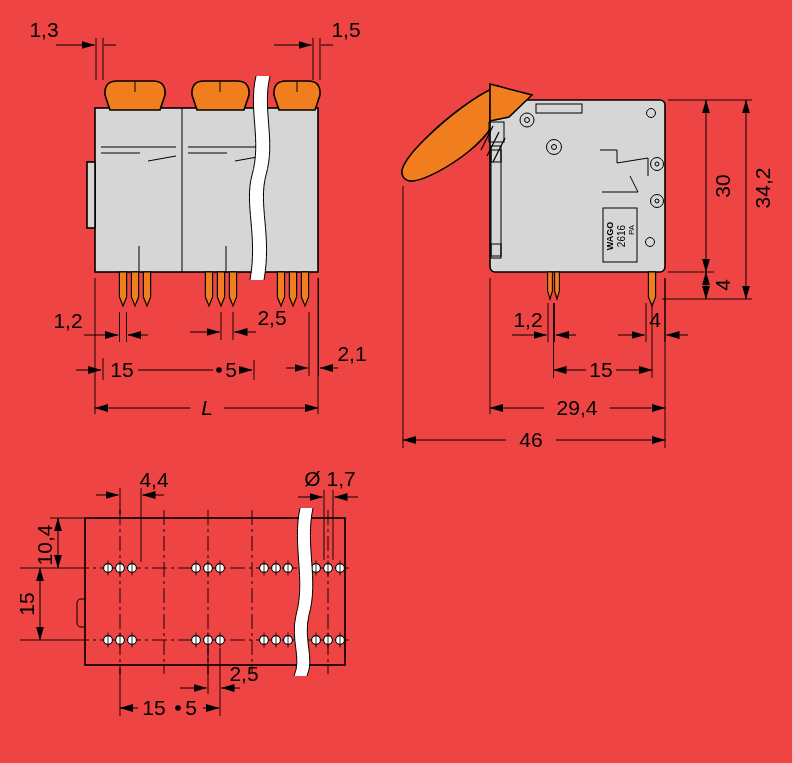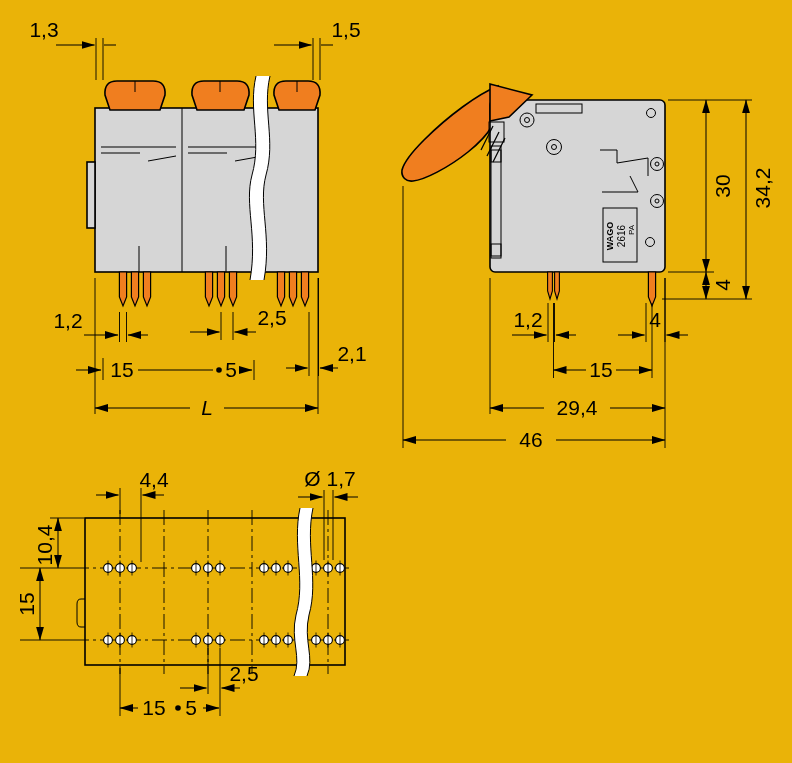--- a/index.html
+++ b/index.html
@@ -1,16 +1,16 @@
 <!DOCTYPE html>
 <html><head>
 <meta charset="utf-8">
 <style>
   html,body { margin:0; padding:0; background:#ffffff; }
-  .stage { width:792px; height:763px; position:relative; background:#eab308; }
+  .stage { width:792px; height:763px; position:relative; background:#ef4444; }
   svg text { font-family:"Liberation Sans", sans-serif; font-size:21px; fill:#000; }
   svg text.small  { font-size:9px; font-weight:bold; }
   svg text.small2 { font-size:10px; }
   svg text.tiny   { font-size:8px; }
   .body   { stroke:#000; stroke-width:1.6; }
   .out    { fill:none; stroke:#000; stroke-width:1.6; }
   .thin   { fill:none; stroke:#000; stroke-width:1; }
   .dim    { fill:none; stroke:#000; stroke-width:1; }
   .ext    { fill:none; stroke:#000; stroke-width:0.9; }
   .cl     { fill:none; stroke:#000; stroke-width:0.9; stroke-dasharray:15 4 3 4; }

